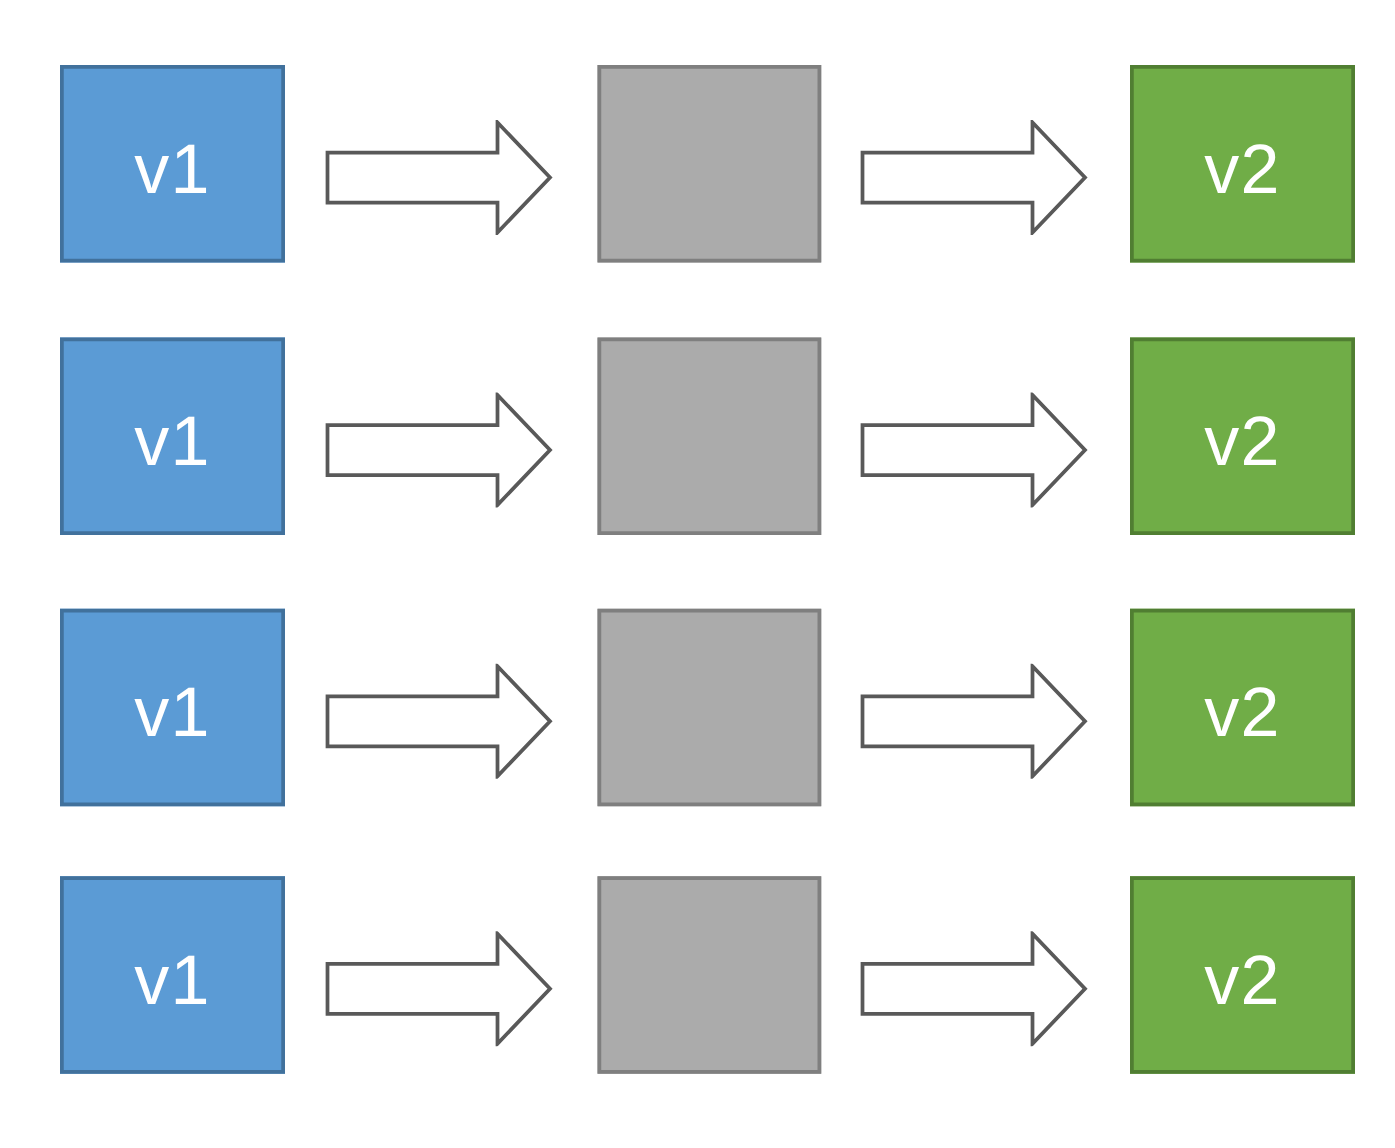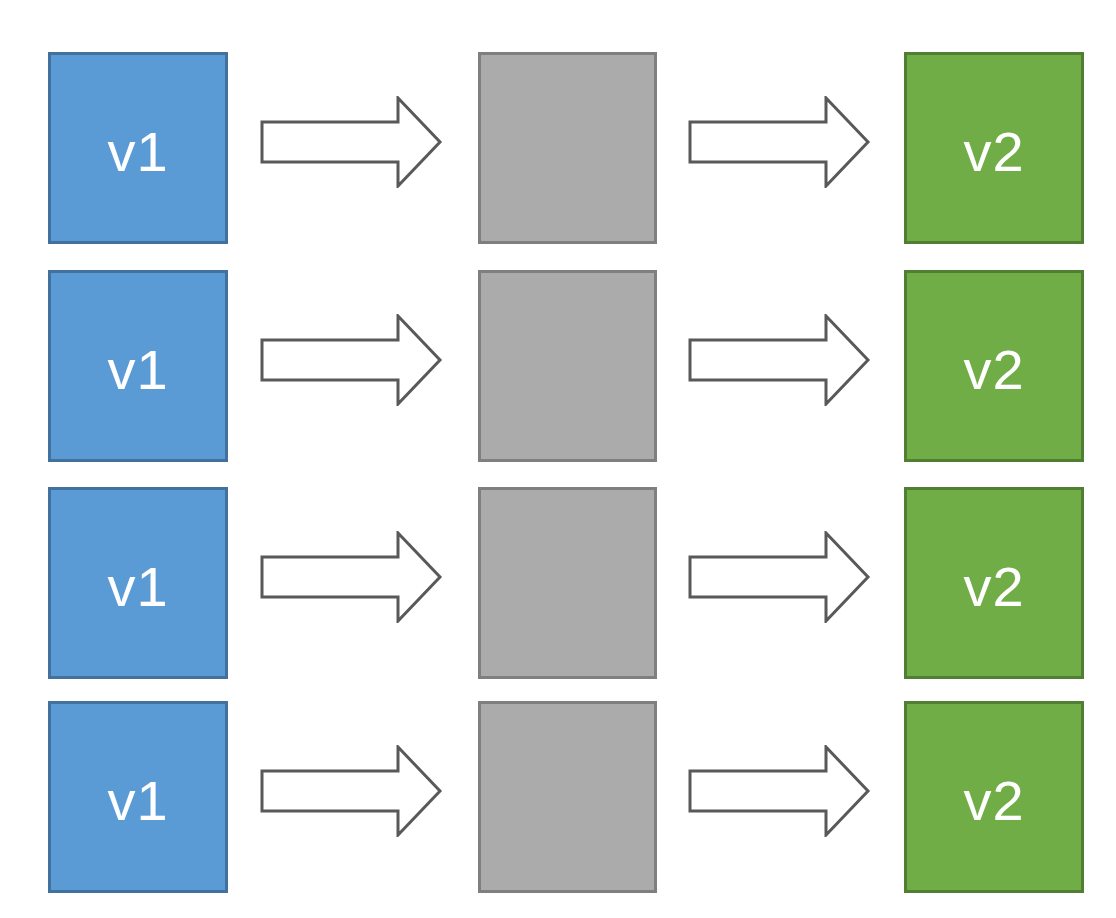--- a/index.html
+++ b/index.html
@@ -22,21 +22,21 @@
     height: 170px;
   }
   .row.r0 { top: 52px; }
   .row.r1 { top: 270px; }
   .row.r2 { top: 487px; }
   .row.r3 { top: 701px; }
 
   .sq {
     position: absolute;
     top: 0;
-    height: 192px;
+    height: 158px;
     box-sizing: border-box;
     display: flex;
     align-items: center;
     justify-content: center;
   }
   .sq .label {
     color: var(--label-color, #fff);
     font-size: 56px;
     line-height: 1;
     padding-top: 8px;

